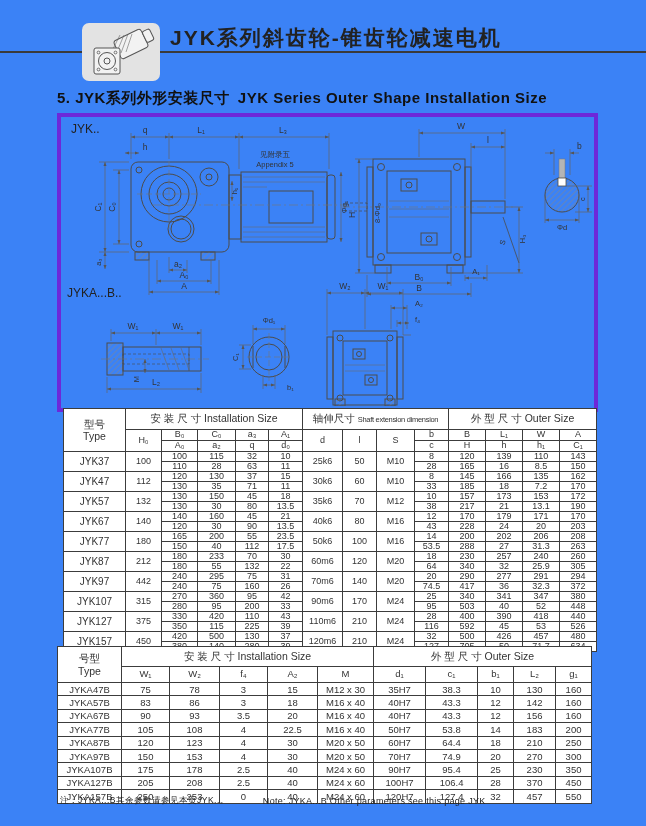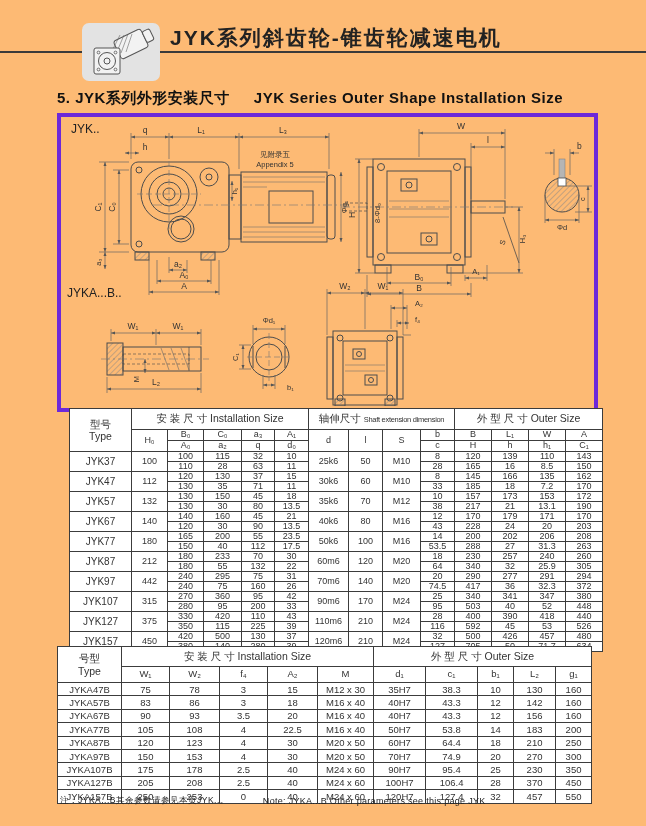--- a/index.html
+++ b/index.html
@@ -1,32 +1,32 @@
 <!DOCTYPE html>
 <html><head>
 <meta charset="utf-8">
 <style>
   html,body{margin:0;padding:0;background:#fff;}
-  .page{position:relative;width:646px;height:826px;background:#fdba74;overflow:hidden;
+  .page{position:relative;width:646px;height:826px;background:#3b82f6;overflow:hidden;
         font-family:"Liberation Sans","DejaVu Sans",sans-serif;color:#2e2e2e;}
   
   .hdr-rule{position:absolute;left:0;top:51px;width:646px;height:2px;background:#3a3a3a;}
   .logo{position:absolute;left:82px;top:23px;width:78px;height:58px;background:#e3e3e3;
         border-radius:7px;display:flex;align-items:center;justify-content:center;}
   .title-zh{position:absolute;left:170px;top:24px;font-size:21px;font-weight:bold;
         letter-spacing:2px;color:#222;white-space:nowrap;}
   .title-en{position:absolute;left:172px;top:57px;font-size:10.5px;color:#333;white-space:nowrap;}
   .sec-head{position:absolute;left:57px;top:89px;font-size:15px;font-weight:bold;color:#111;
-        display:flex;gap:24px;white-space:nowrap;letter-spacing:.5px;}
+        display:flex;gap:8px;white-space:nowrap;letter-spacing:.5px;}
   
   .dbox{position:absolute;left:57px;top:113px;width:533px;height:291px;border:4px solid #6d28d9;}
   .dbox svg{position:absolute;left:0;top:0;}
   
   table{border-collapse:collapse;table-layout:fixed;background:#fff;}
-  #t1{position:absolute;left:69px;top:408px;width:534px;}
+  #t1{position:absolute;left:63px;top:408px;width:534px;}
   #t2{position:absolute;left:57px;top:646px;width:534px;}
   th,td{border:1px solid #3c3c3c;text-align:center;vertical-align:middle;
         padding:0;font-weight:normal;color:#333;overflow:hidden;white-space:nowrap;}
   #t1 th{font-size:9.5px;line-height:1.05;}
   #t1 .grp{height:20px;font-size:10.5px;}
   #t1 .sub{height:10px;font-size:9px;}
   #t1 td{height:9px;font-size:9px;line-height:9px;}
   #t1 .typec{font-size:10px;}
   .en-tiny{font-size:7.5px;letter-spacing:-0.3px;}
   #t2 th{font-size:10px;line-height:1.1;}

